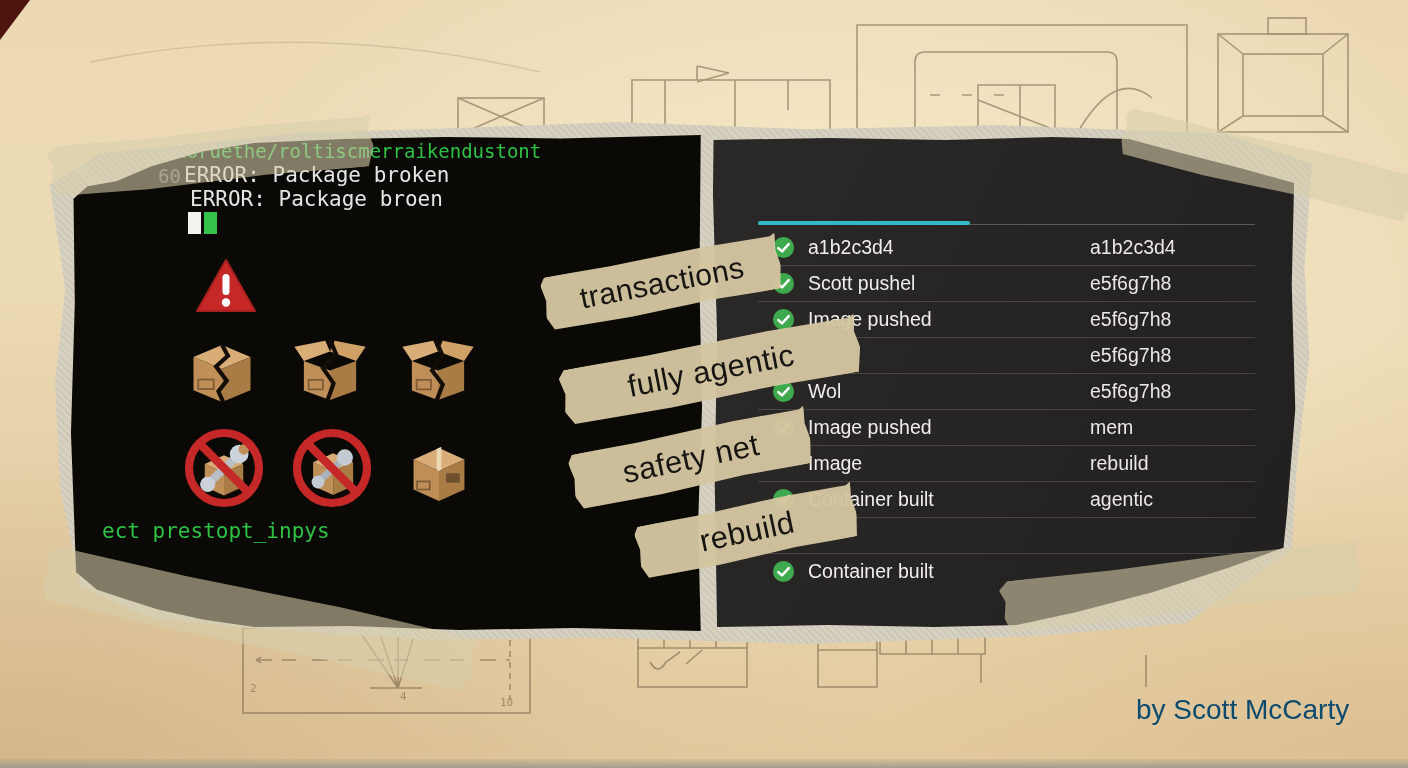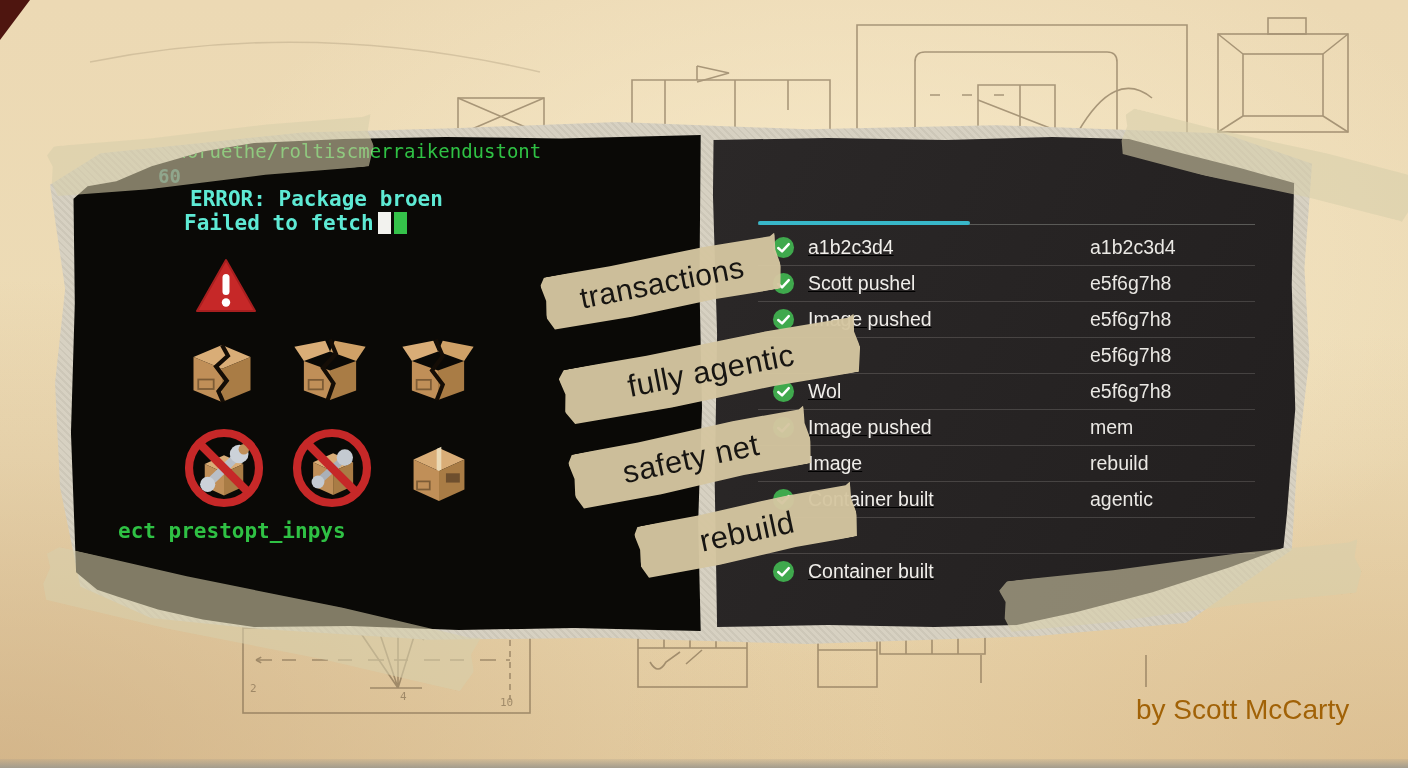--- a/index.html
+++ b/index.html
@@ -24,34 +24,34 @@
   
   #backing{left:50px;top:122px;width:1262px;height:522px;z-index:2;
     background:#d7d1c2;
     background-image:repeating-linear-gradient(45deg,rgba(90,85,70,.08) 0 2px,transparent 2px 5px);
     clip-path:polygon(0% 12%,4% 6%,12% 4%,20% 2%,32% 1.2%,45% 0%,60% 1.4%,75% .6%,86% 1.6%,93% 2.2%,100% 8%,99.4% 28%,99.8% 45%,98.8% 66%,98.4% 82%,90% 96%,78% 98.5%,60% 100%,44% 98.8%,30% 99.2%,16% 97%,8% 95%,2.4% 89%,.8% 70%,.4% 50%,1.2% 32%);}
   
   #terminal{left:62px;top:134px;width:640px;height:498px;z-index:3;background:#0a0906;
     clip-path:polygon(1.8% 13%,4% 10.5%,8.5% 9.5%,14% 6.5%,22% 3.5%,30% 1.8%,44% 1%,60% .6%,78% .9%,99.8% .2%,99.6% 30%,100% 55%,99.4% 78%,99.8% 99.8%,80% 99.2%,62% 99.6%,45% 98.8%,30% 99%,22% 97.5%,15% 95.5%,9% 93%,5.5% 91.5%,2.2% 88%,1.4% 60%,2% 34%);}
   .tline{position:absolute;font-family:"DejaVu Sans Mono",monospace;white-space:nowrap;}
   .green{color:#2fc144;}
-  .red{color:#5eead4;font-weight:bold;}
+  .red{color:#e5e5e5;}
   .cur{display:inline-block;width:13px;height:22px;vertical-align:-4px;margin-left:4px;}
   .cur.white{background:#f2f2ee;}
   .cur.greenb{background:#35c24a;margin-left:3px;}
   .cur.tan{background:#e3cba0;height:20px;}
   .icon-slot{position:absolute;}
   
   #registry{left:710px;top:136px;width:590px;height:496px;z-index:3;
     background:linear-gradient(115deg,#2b2828 0%,#262323 55%,#221f1f 100%);
     clip-path:polygon(.6% .8%,20% .4%,40% .8%,58% .2%,71% .6%,80% 3.5%,90% 6.5%,99% 9.5%,98.6% 30%,99.2% 55%,97.8% 76%,97.2% 83%,88% 87%,75% 92%,62% 96%,52% 98.6%,38% 99%,20% 98.6%,1.2% 99%,.8% 70%,1.2% 40%,.5% 12%);}
   #reg-title{position:absolute;left:48px;top:50px;font-size:25px;font-weight:700;color:#f4f2ef;letter-spacing:.2px;}
   #reg-rule{position:absolute;left:48px;top:88px;width:497px;height:1px;background:#5a5a57;}
   #reg-rule-accent{position:absolute;left:48px;top:85px;width:212px;height:4px;border-radius:2px;}
-  #rows{position:absolute;left:48px;top:94px;width:497px;text-decoration:underline;}
+  #rows{position:absolute;left:48px;top:94px;width:497px;}
   .row{position:relative;height:35px;display:flex;align-items:center;border-bottom:1px solid rgba(235,232,225,.17);}
   .row:last-child{border-bottom:none;}
   .chk{width:23px;height:23px;margin-left:14px;flex:0 0 auto;}
   .row .label{margin-left:13px;font-size:19.5px;color:#f0eeea;}
   .row .value{position:absolute;left:332px;font-size:19.5px;color:#eae8e4;}
   
   .tape{position:absolute;z-index:5;display:flex;align-items:center;justify-content:center;
     background:rgba(212,198,160,.96);color:#171512;
     box-shadow:2px 4px 7px rgba(0,0,0,.38);
     clip-path:polygon(0 14%,2.2% 0,30% 3%,70% 1%,97.8% 5%,100% 0,99% 30%,100% 58%,98% 100%,70% 96%,35% 99%,2.5% 95%,0 72%,1.2% 42%);
@@ -61,21 +61,21 @@
     clip-path:polygon(0 16%,2.5% 0,32% 4%,68% 1%,97.5% 6%,100% 2%,98.6% 34%,100% 62%,97.8% 100%,66% 95%,30% 99%,2% 94%,.6% 68%,1.4% 38%);}
   #tape-tl{left:48px;top:130px;width:326px;height:53px;transform:rotate(-6deg);}
   #tape-tr{left:1118px;top:140px;width:300px;height:50px;transform:rotate(13deg);}
   #tape-bl{left:38px;top:590px;width:442px;height:58px;transform:rotate(12deg);}
   #tape-br{left:1000px;top:560px;width:362px;height:54px;transform:rotate(-7deg);}
   #tape-transactions{left:542px;top:255px;width:240px;height:56px;transform:rotate(-11deg);font-size:30px;}
   #tape-agentic{left:560px;top:342px;width:302px;height:58px;transform:rotate(-11deg);font-size:31px;}
   #tape-safety{left:570px;top:430px;width:242px;height:58px;transform:rotate(-12deg);font-size:31px;}
   #tape-rebuild{left:636px;top:504px;width:222px;height:55px;transform:rotate(-12deg);font-size:31px;}
   
-  #credit{left:1136px;top:694px;z-index:2;font-size:28px;font-weight:500;color:#a16207;}
+  #credit{left:1136px;top:694px;z-index:2;font-size:28px;font-weight:500;color:#0c4a6e;}
 </style>
 </head>
 <body>
 
 <svg id="sketches" class="abs" width="1408" height="768" viewBox="0 0 1408 768">
   <path d="M90 62 Q310 18 540 72" opacity=".35"></path>
   <rect x="458" y="98" width="86" height="37"></rect>
   <path d="M458 98 L544 135 M544 98 L458 135"></path>
   <path d="M632 135 L632 80 L830 80 L830 135"></path>
   <path d="M665 80 V135 M735 80 V135 M788 80 V110"></path>
@@ -106,23 +106,24 @@
 </svg>
 
 <div id="corner-tear" class="abs"></div>
 <div id="bottom-strip" class="abs"></div>
 
 <div id="backing" class="abs"></div>
 
 <div id="terminal" class="abs">
   <div class="tline green" style="left:56px;top:6px;font-size:19px;">eocdonoruethe/roltiscmerraikendustont</div>
   <div class="tline red" style="left:96px;top:31px;font-size:19px;opacity:.45;">60</div>
+  <div class="tline red" style="left:122px;top:29px;font-size:21px;">ERROR: Package broken</div>
   <div class="tline red" style="left:128px;top:53px;font-size:21px;">ERROR: Package broen</div>
   <div class="tline red" style="left:122px;top:77px;font-size:21px;">
-    <span>Failed to fetch</span><span class="cur white"></span><span class="cur greenb"></span>
+    <span class="cur white"></span><span class="cur greenb"></span>
   </div>
 
   <span class="icon-slot" style="left:132px;top:122px;">
     <svg width="64" height="60" viewBox="0 0 64 60">
         <path d="M32 4 L61 55 H3 Z" fill="#c62828" stroke="#a81f1f" stroke-width="2" stroke-linejoin="round"></path>
         <rect x="28.5" y="18" width="7" height="21" rx="3.5" fill="#fff"></rect>
         <circle cx="32" cy="46.5" r="4.2" fill="#fff"></circle>
       </svg>
   </span>
 
@@ -191,21 +192,21 @@
     <svg width="74" height="74" viewBox="0 0 64 64">
         <polygon points="10,22 32,12 54,22 32,32" fill="#d9ad77"></polygon>
         <polygon points="30,13 34,11 34,31 30,33" fill="#ead9b5"></polygon>
         <polygon points="10,22 32,32 32,58 10,48" fill="#c08f58"></polygon>
         <polygon points="54,22 32,32 32,58 54,48" fill="#a97c45"></polygon>
         <rect x="38" y="34" width="12" height="8" fill="#6e4f2e"></rect>
         <rect x="13" y="41" width="11" height="7" fill="none" stroke="#7d5c36" stroke-width="1.5"></rect>
       </svg>
   </span>
 
-  <div class="tline green" style="left:56px;top:385px;font-size:21px;font-weight:bold;">ect prestopt_inpys</div>
+  <div class="tline green" style="left:40px;top:385px;font-size:21px;">ect prestopt_inpys</div>
 </div>
 
 <div id="registry" class="abs">
   <div id="reg-rule"></div>
   <div id="reg-rule-accent" style="background: rgb(56, 183, 201);"></div>
   <div id="rows">
     <div class="row">
       <svg class="chk" viewBox="0 0 24 24">
           <circle cx="12" cy="12" r="11" fill="#3fa94d"></circle>
           <path d="M6.5 12.5 L10.5 16 L17.5 8.5" stroke="#fff" stroke-width="2.6" fill="none" stroke-linecap="round" stroke-linejoin="round"></path>

